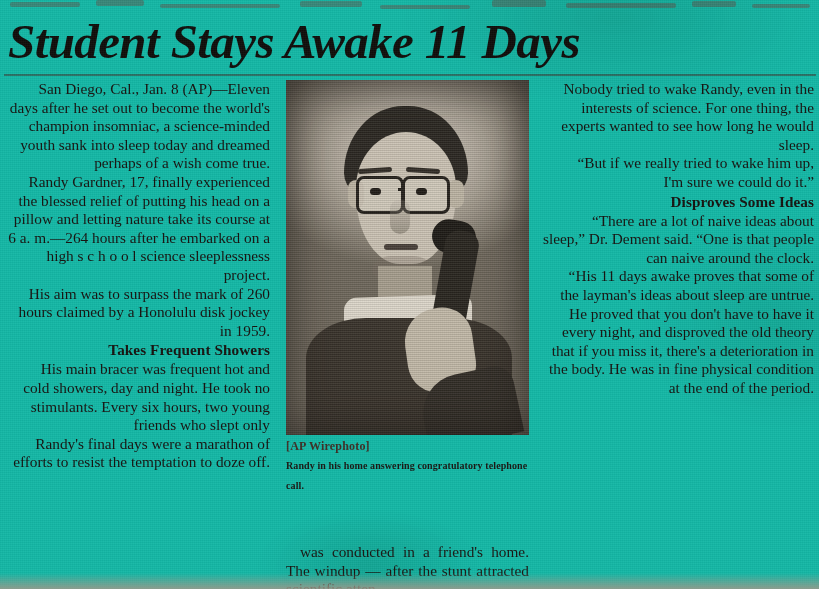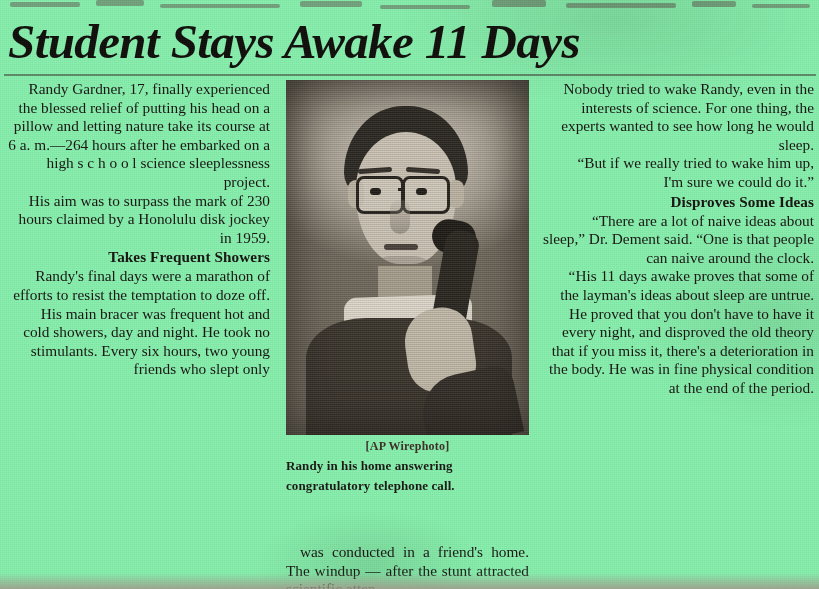--- a/index.html
+++ b/index.html
@@ -5,21 +5,21 @@
   html, body {
     margin: 0;
     padding: 0;
     background: #b9b3a6;
   }
   #page {
     position: relative;
     width: 819px;
     height: 589px;
     overflow: hidden;
-    background: #86efac;
+    background: #14b8a6;
     font-family: "Liberation Serif", serif;
     color: #1a1713;
   }
   
   #page::before {
     content: "";
     position: absolute;
     inset: 0;
     pointer-events: none;
     background:
@@ -272,29 +272,28 @@
   .p-arm {
     position: absolute; left: 136px; top: 292px;
     width: 96px; height: 70px;
     background: #332e27;
     border-radius: 40px 20px 0 0;
     transform: rotate(-12deg);
   }
 
   .credit {
     margin-top: 4px;
-    text-align: center;
     font-size: 12px;
     font-weight: bold;
     color: #3d2f26;
     letter-spacing: 0.2px;
   }
   .caption {
     margin-top: 2px;
-    font-size: 13px;
+    font-size: 10px;
     line-height: 19.5px;
     font-weight: bold;
     text-align: left;
     letter-spacing: 0.1px;
   }
 
   .col2-after {
     position: absolute;
     left: 278px;
     top: 463px;
@@ -331,25 +330,26 @@
     <div class="smudge" style="left:692px; top:1px;  width:44px;  height:6px;"></div>
     <div class="smudge" style="left:752px; top:4px;  width:58px;  height:4px;"></div>
   </div>
 
   <div class="headline">Student Stays Awake 11 Days</div>
   <div class="rule"></div>
 
   <div class="cols">
 
     <div class="col" id="col1">
+      <p>San Diego, Cal., Jan. 8 (AP)—Eleven days after he set out to become the world's champion insomniac, a science-minded youth sank into sleep today and dreamed perhaps of a wish come true.</p>
       <p>Randy Gardner, 17, finally experienced the blessed relief of putting his head on a pillow and letting nature take its course at 6 a. m.—264 hours after he embarked on a high s c h o o l science sleeplessness project.</p>
-      <p>His aim was to surpass the mark of 230 hours claimed by a Honolulu disk jockey in 1959.</p>
+      <p>His aim was to surpass the mark of 260 hours claimed by a Honolulu disk jockey in 1959.</p>
       <p class="subhead">Takes Frequent Showers</p>
+      <p>His main bracer was frequent hot and cold showers, day and night. He took no stimulants. Every six hours, two young friends who slept only</p>
       <p>Randy's final days were a marathon of efforts to resist the temptation to doze off.</p>
-      <p>His main bracer was frequent hot and cold showers, day and night. He took no stimulants. Every six hours, two young friends who slept only</p>
     </div>
 
     <div class="col" id="col3">
       <p>Nobody tried to wake Randy, even in the interests of science. For one thing, the experts wanted to see how long he would sleep.</p>
       <p>“But if we really tried to wake him up, I'm sure we could do it.”</p>
       <p class="subhead">Disproves Some Ideas</p>
       <p>“There are a lot of naive ideas about sleep,” Dr. Dement said. “One is that people can naive around the clock.</p>
       <p>“His 11 days awake proves that some of the layman's ideas about sleep are untrue. He proved that you don't have to have it every night, and disproved the old theory that if you miss it, there's a deterioration in the body. He was in fine physical condition at the end of the period.</p>
     </div>
 

